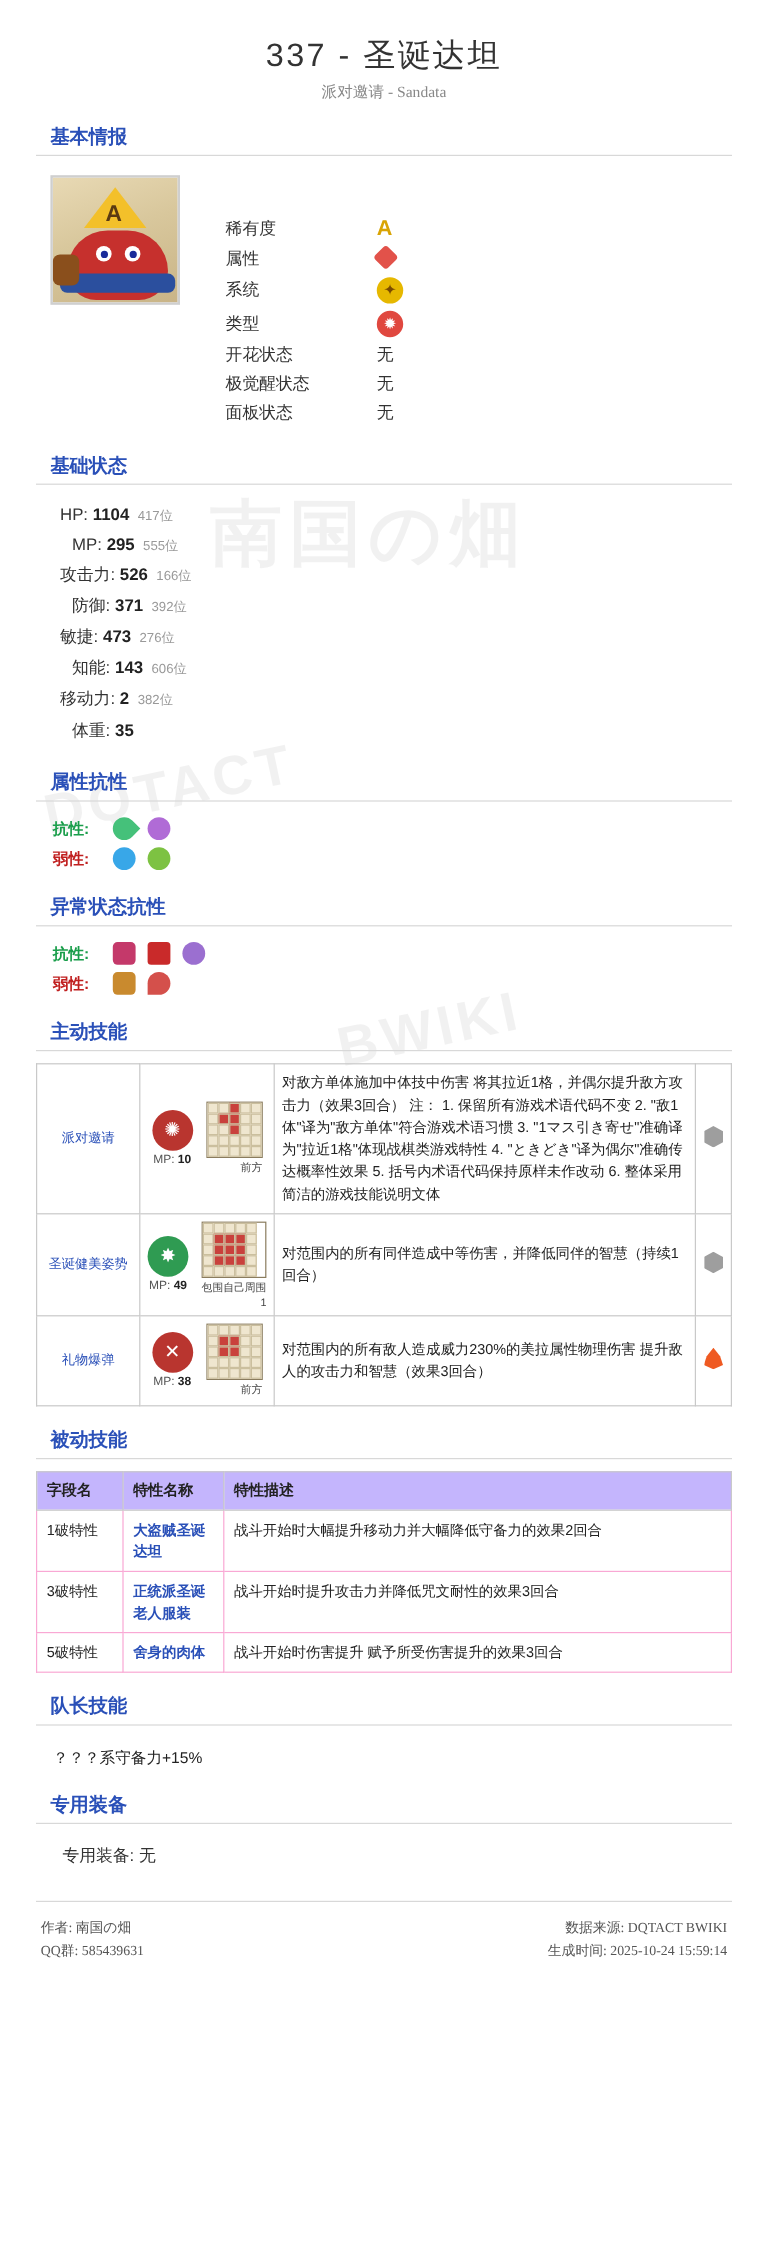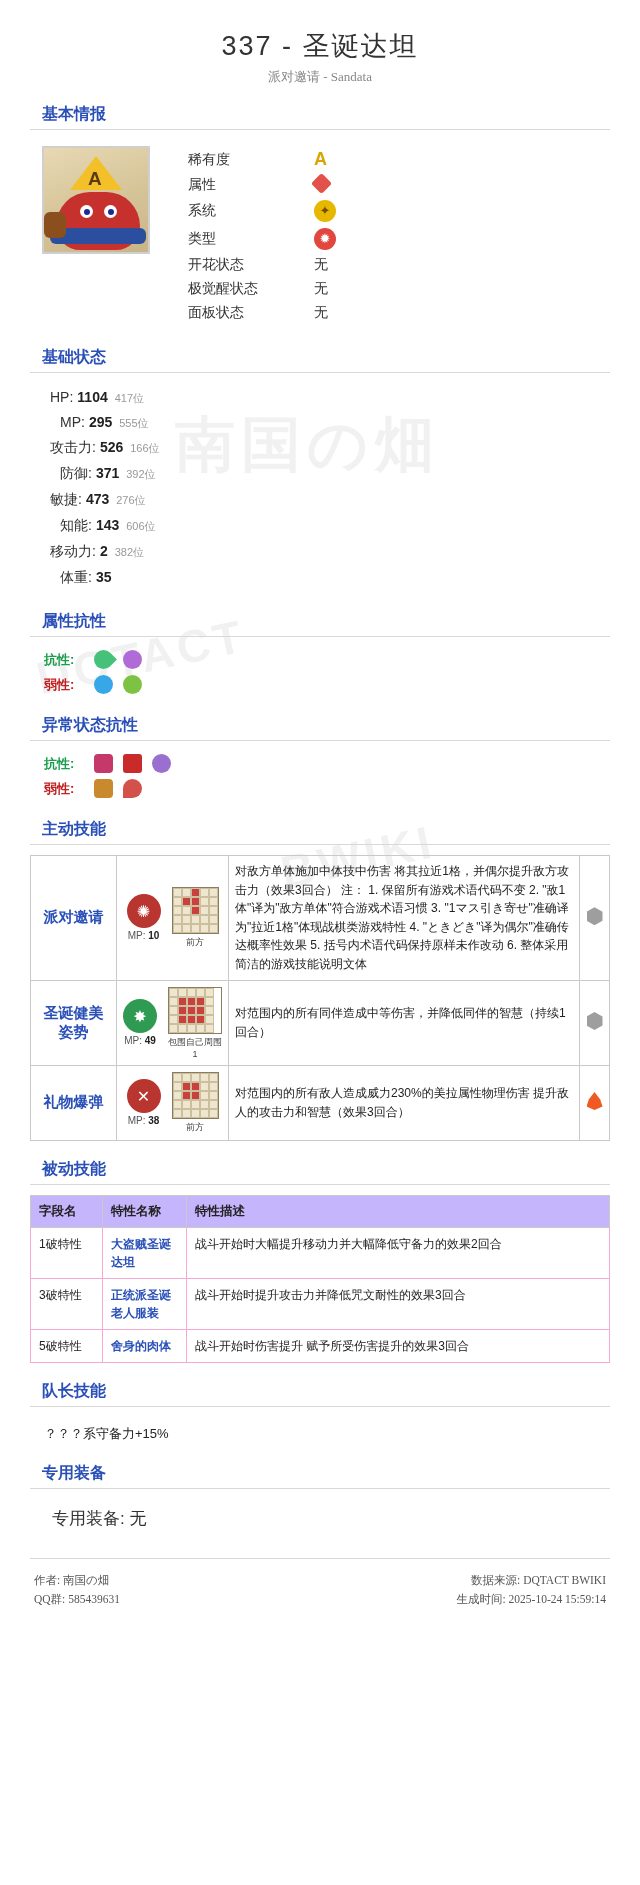--- a/index.html
+++ b/index.html
@@ -97,21 +97,21 @@
   .p-eye.r { left: 60px; }
   .p-eye::after{ content:""; position:absolute; width:6px;height:6px;background:#1a2a9a;border-radius:50%; top:4px; left:4px;}
   .p-scarf {
     position: absolute; bottom: 8px; left: 6px; width: 96px; height: 16px;
     background: #2b4f9e; border-radius: 6px;
   }
   .p-sack {
     position:absolute; bottom: 14px; left: 0px; width: 22px; height: 26px; background:#8a4f1c; border-radius: 6px;
   }
 
-  .stats-table { border-collapse: collapse; }
+  .stats-table { border-collapse: collapse; margin-top: 31px; }
   .stats-table td {
     font-size: 14px;
     padding: 3px 0;
     vertical-align: middle;
   }
   .stats-table td.k { color:#333; padding-right: 56px; white-space: nowrap; }
   .stats-table td.v { color:#333; }
   .badge {
     display:inline-block; width:22px; height:22px; line-height:22px;
     text-align:center; font-size:13px; font-weight:bold; border-radius:50%;
@@ -167,43 +167,43 @@
     font-size: 12px;
   }
   table.skills td {
     border: 1px solid #c9c9c9;
     padding: 6px;
     vertical-align: middle;
   }
   td.sk-name {
     width: 86px;
     color: #2a50b8;
-    font-weight: bold;
+    font-weight: normal;
     text-align: center;
-    font-size: 15px;
+    font-size: 11px;
   }
   td.sk-icon { width: 112px; text-align: center; }
   .sk-orb {
     width: 34px; height: 34px; border-radius:50%;
     margin: 0 auto 2px auto;
     display:flex; align-items:center; justify-content:center;
     color:#fff; font-size:16px;
   }
   .sk-mp { font-size: 10px; color:#555; }
   .sk-mp b { color:#222; }
   .sk-grid {
     display:inline-block; vertical-align: middle; margin-left: 6px;
   }
   .grid5 {
     display:grid; grid-template-columns: repeat(5, 9px); grid-template-rows: repeat(5, 9px);
     border:1px solid #8a7c5e; gap:0;
   }
   .grid5 div { border: 0.5px solid #cbbf9e; background:#efe6cf; }
   .grid5 div.on { background:#c9413c; }
-  .grid-cap { font-size:9px; color:#444; text-align:center; margin-top:2px;}
+  .grid-cap { font-size:9px; color:#444; text-align:right; margin-top:2px;}
   td.sk-desc { font-size: 12px; line-height: 1.55; color:#222; }
   td.sk-tag { width: 30px; text-align:center; }
   .tag-hex {
     width: 16px; height: 18px; display:inline-block; background:#9e9e9e;
     clip-path: polygon(50% 0%, 100% 25%, 100% 75%, 50% 100%, 0% 75%, 0% 25%);
   }
   .tag-fire {
     width: 16px; height: 18px; display:inline-block; background:#ef5a22;
     clip-path: polygon(50% 0%, 85% 40%, 100% 80%, 50% 100%, 0% 80%, 15% 40%);
   }
@@ -226,21 +226,21 @@
   table.passive td {
     border: 1px solid #f9a8d4;
     padding: 7px 8px;
     vertical-align: top;
     line-height: 1.5;
   }
   td.p-field { width: 72px; }
   td.p-name { width: 84px; color:#2a50b8; font-weight: bold; }
 
   .leader-txt { font-size: 13px; padding: 8px 0 2px 14px; }
-  .equip-txt { font-size: 17px; padding: 8px 0 2px 22px; color:#333; }
+  .equip-txt { font-size: 14px; padding: 8px 0 2px 22px; color:#333; }
 
   footer {
     margin-top: 26px;
     border-top: 1px solid #d8d8d8;
     padding: 10px 4px 16px 4px;
     display: flex;
     justify-content: space-between;
     font-size: 11.5px;
     color: #555;
     font-family: "Liberation Serif", serif;

